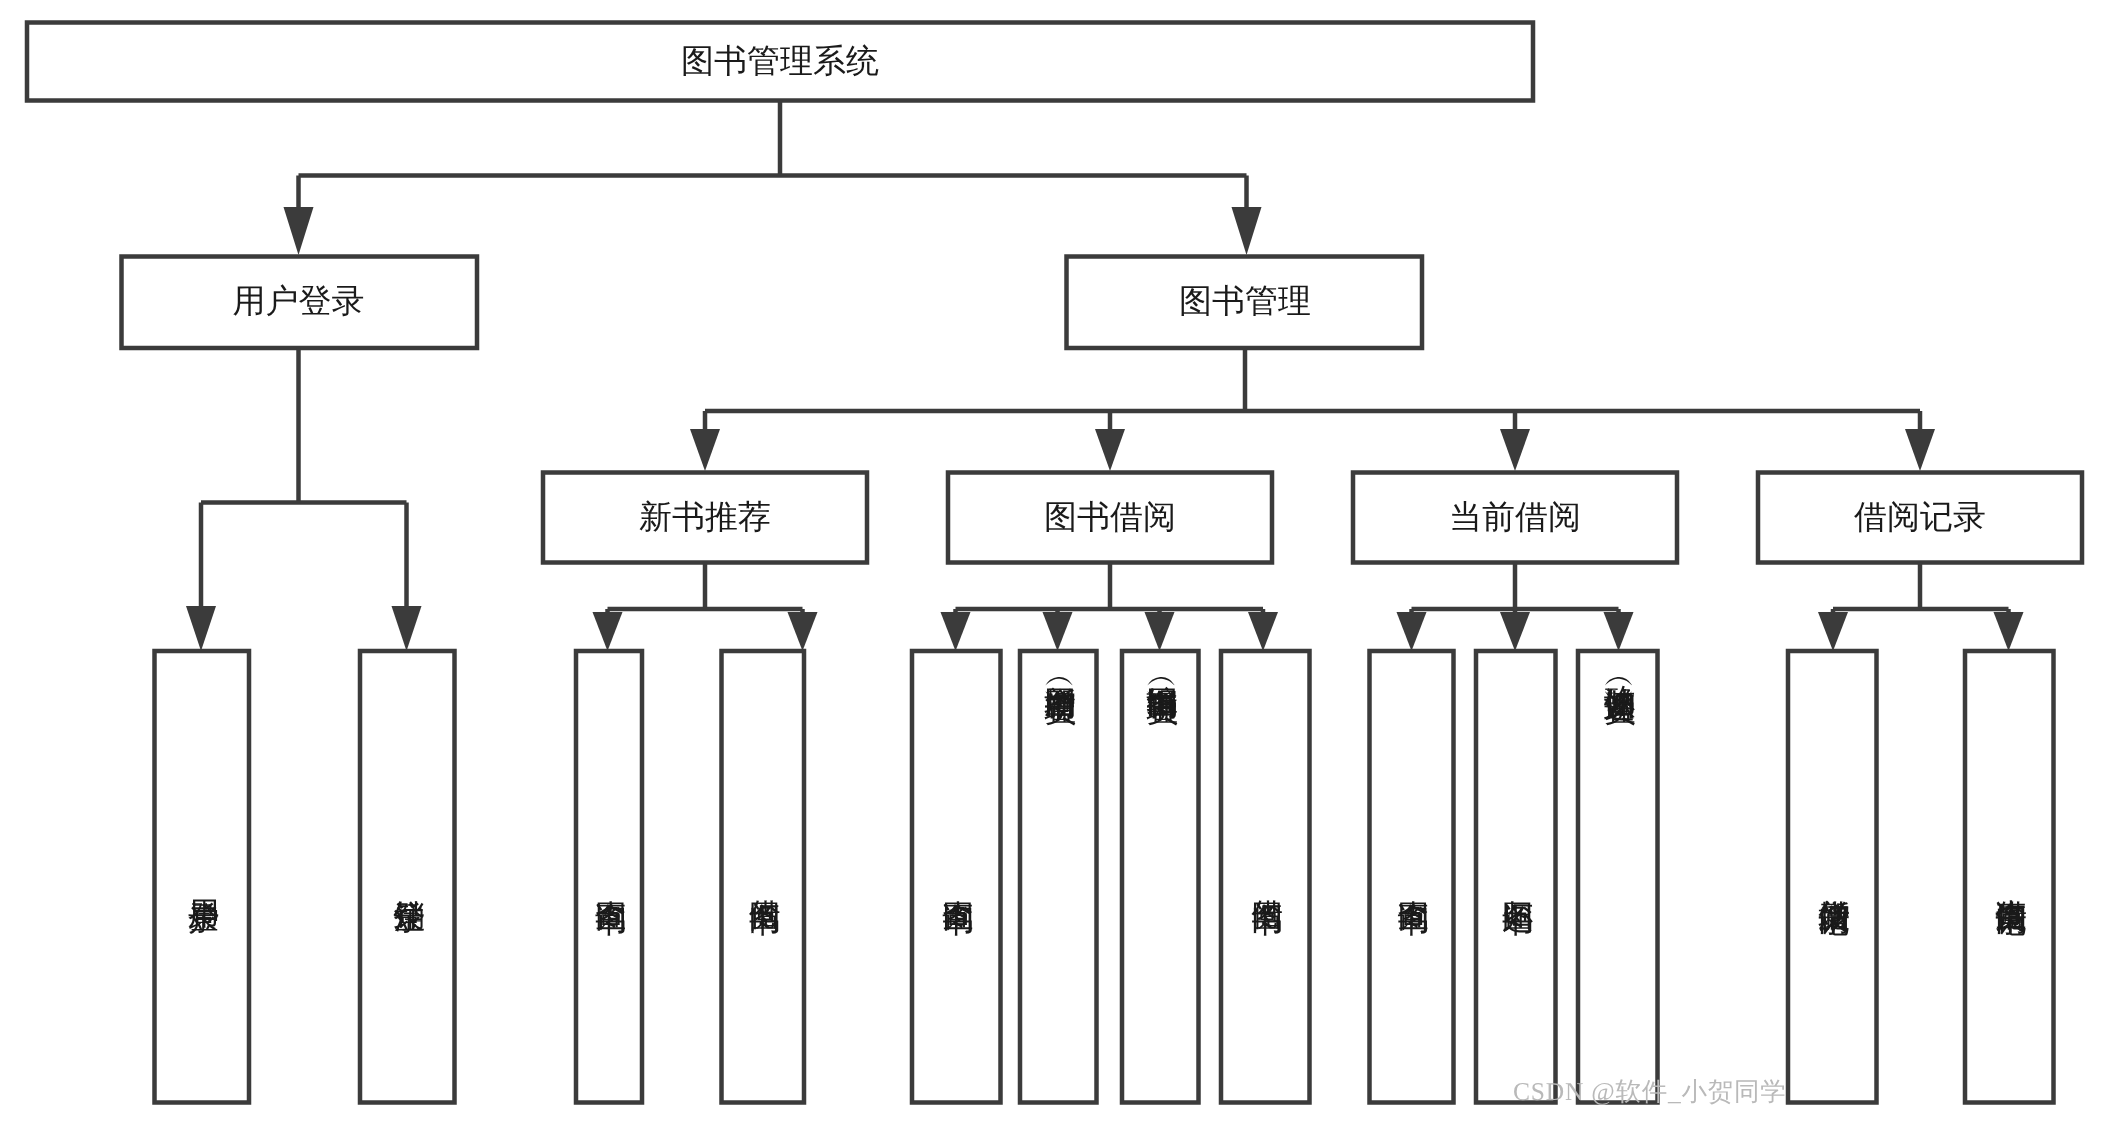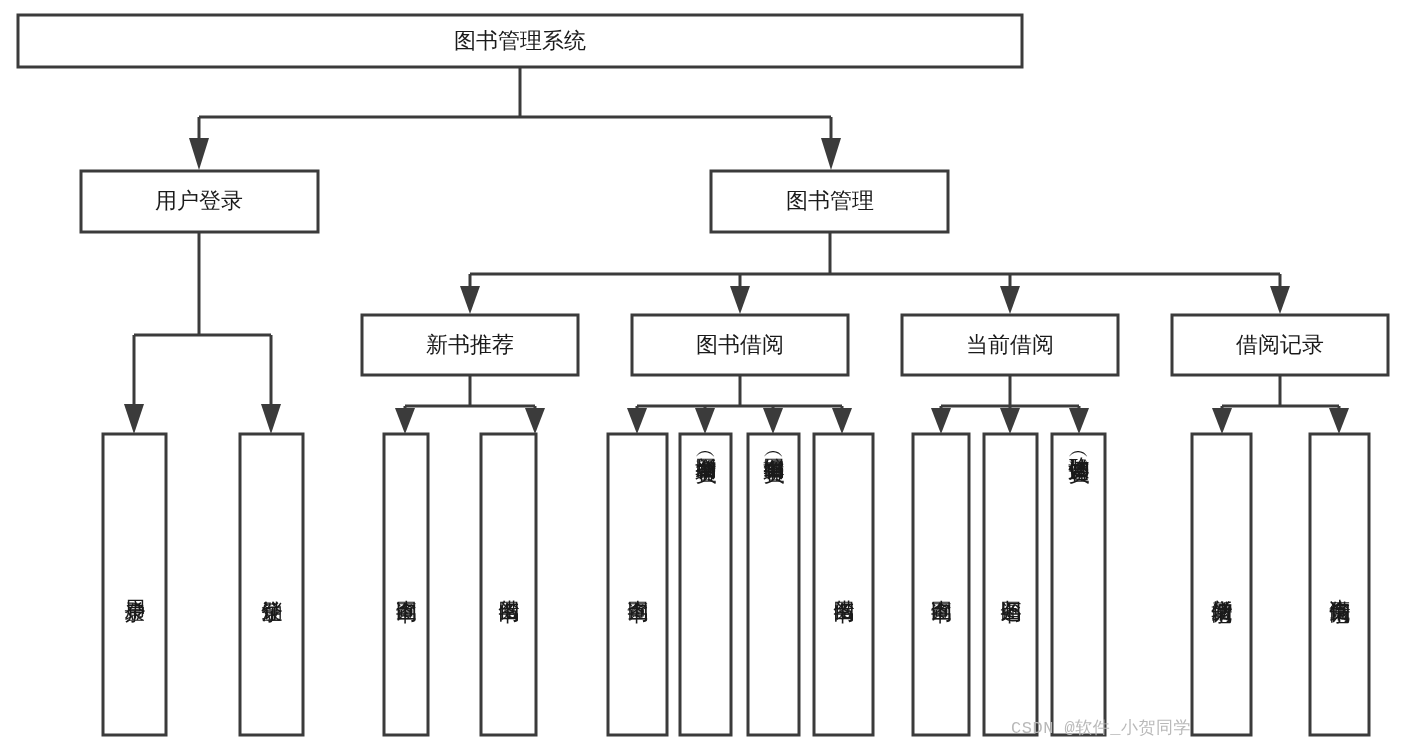--- a/index.html
+++ b/index.html
@@ -62,21 +62,21 @@
     font-size: 21px;
     line-height: 1.18;
     color: #1a1a1a;
     letter-spacing: 1px;
     white-space: nowrap;
   }
   .watermark {
     position: absolute;
     right: 14px;
     bottom: 8px;
-    font-family: Liberation Mono, monospace;
+    font-family: Liberation Serif, serif;
     font-size: 17px;
     color: #b9b9b9;
     letter-spacing: 0.5px;
     user-select: none;
   }
 </style>
 </head>
 <body>
 
 <div id="diagram-root">

